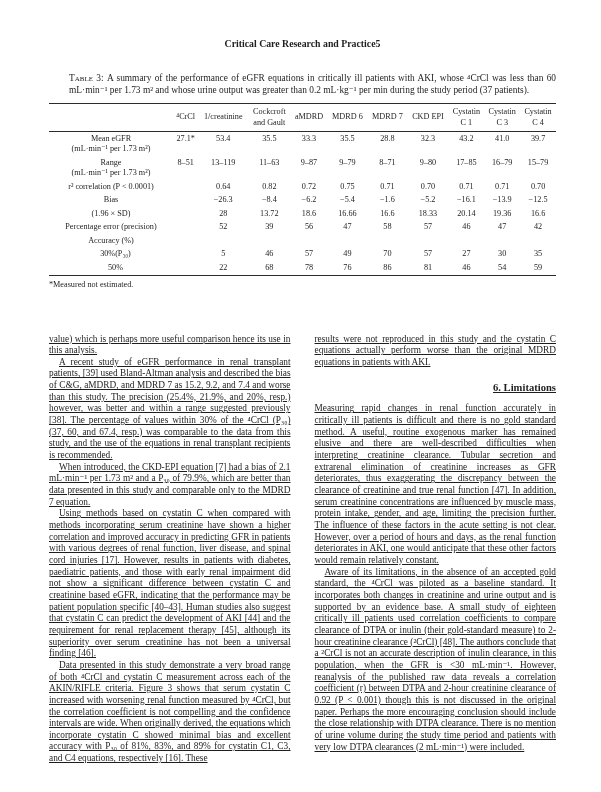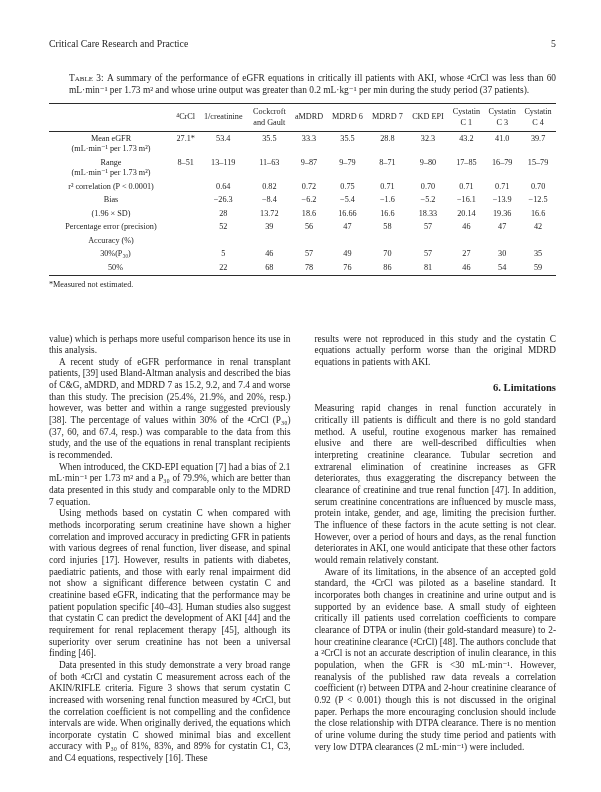--- a/index.html
+++ b/index.html
@@ -9,23 +9,24 @@
     height: 792px;
     background: #ffffff;
     box-sizing: border-box;
     padding: 38px 45px 0 49px;
     font-family: "Liberation Serif", "DejaVu Serif", serif;
     color: #1e1e1e;
     overflow: hidden;
   }
   .running-head {
     display: flex;
-    justify-content: space-between;
+    justify-content: center;
     font-size: 9.8px;
     line-height: 12px;
+    font-weight: bold;
   }
   .table-caption {
     margin-top: 22px;
     font-size: 9.4px;
     line-height: 12px;
     text-align: justify;
     margin-left: 20px;
   }
   .table-caption .sc { font-variant: small-caps; }
   table.results {
@@ -57,20 +58,21 @@
   table.results tr.sub td.label { padding-left: 10px; }
   .footnote {
     font-size: 8.2px;
     line-height: 10px;
     margin-top: 4px;
   }
   .columns {
     display: flex;
     gap: 24px;
     margin-top: 44px;
+    text-decoration: underline;
   }
   .col {
     width: 250px;
     font-size: 9.3px;
     line-height: 11.65px;
     text-align: justify;
   }
   .col p { margin: 0; }
   .col p.ind { text-indent: 10px; }
   h2.section {

